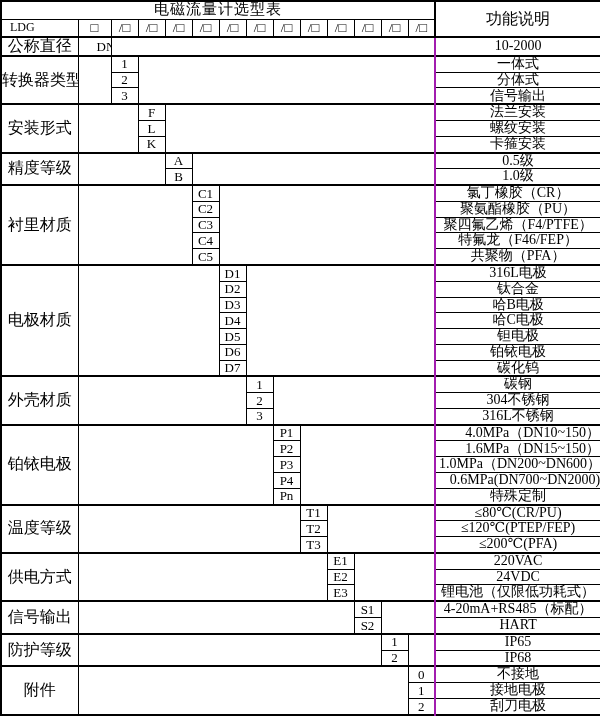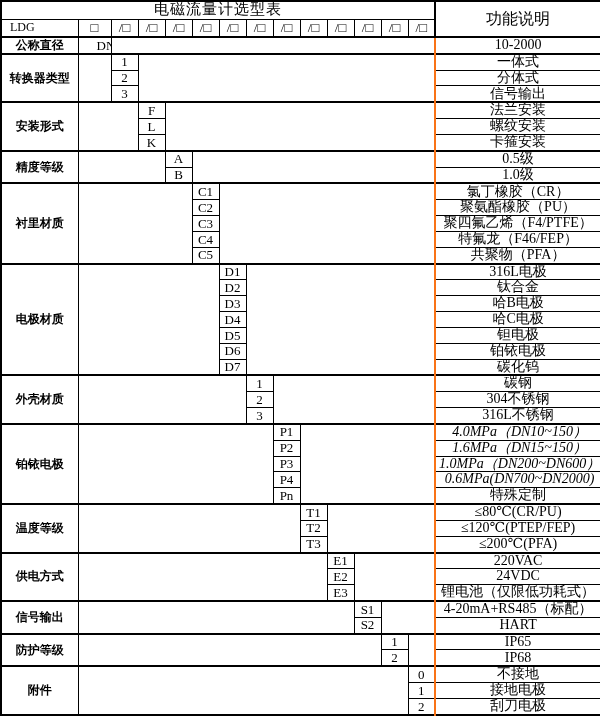--- a/index.html
+++ b/index.html
@@ -18,27 +18,27 @@
     margin:0;
     text-align:center;
     vertical-align:middle;
     font-size:14px;
     line-height:1.05;
     overflow:hidden;
     white-space:nowrap;
   }
   td.title{font-size:15px;letter-spacing:1px;}
   td.fnhead{font-size:16px;border-left:2px solid #000;}
-  td.lbl{font-size:12px;font-weight:bold;}
+  td.lbl{font-size:16px;}
   td.code{font-size:13px;}
   td.boxes{font-size:13px;}
   td.prefix{text-align:left;padding-left:8px;font-size:12px;}
   td.dncode{text-align:right;padding-left:18px;}
-  td.desc{border-left:2px solid #f97316;}
-  td.a-left{text-align:center;padding-left:3px;font-style:italic;}
+  td.desc{border-left:2px solid #a21caf;}
+  td.a-left{text-align:right;padding-left:3px;}
   tr.hdr{height:18px;margin-top:8px;}
   td.bt2{border-top:2px solid #000;}
 </style>
 </head>
 <body>
 
 <table class="sel">
   <colgroup>
     <col style="width:77px">
     <col style="width:33px">

